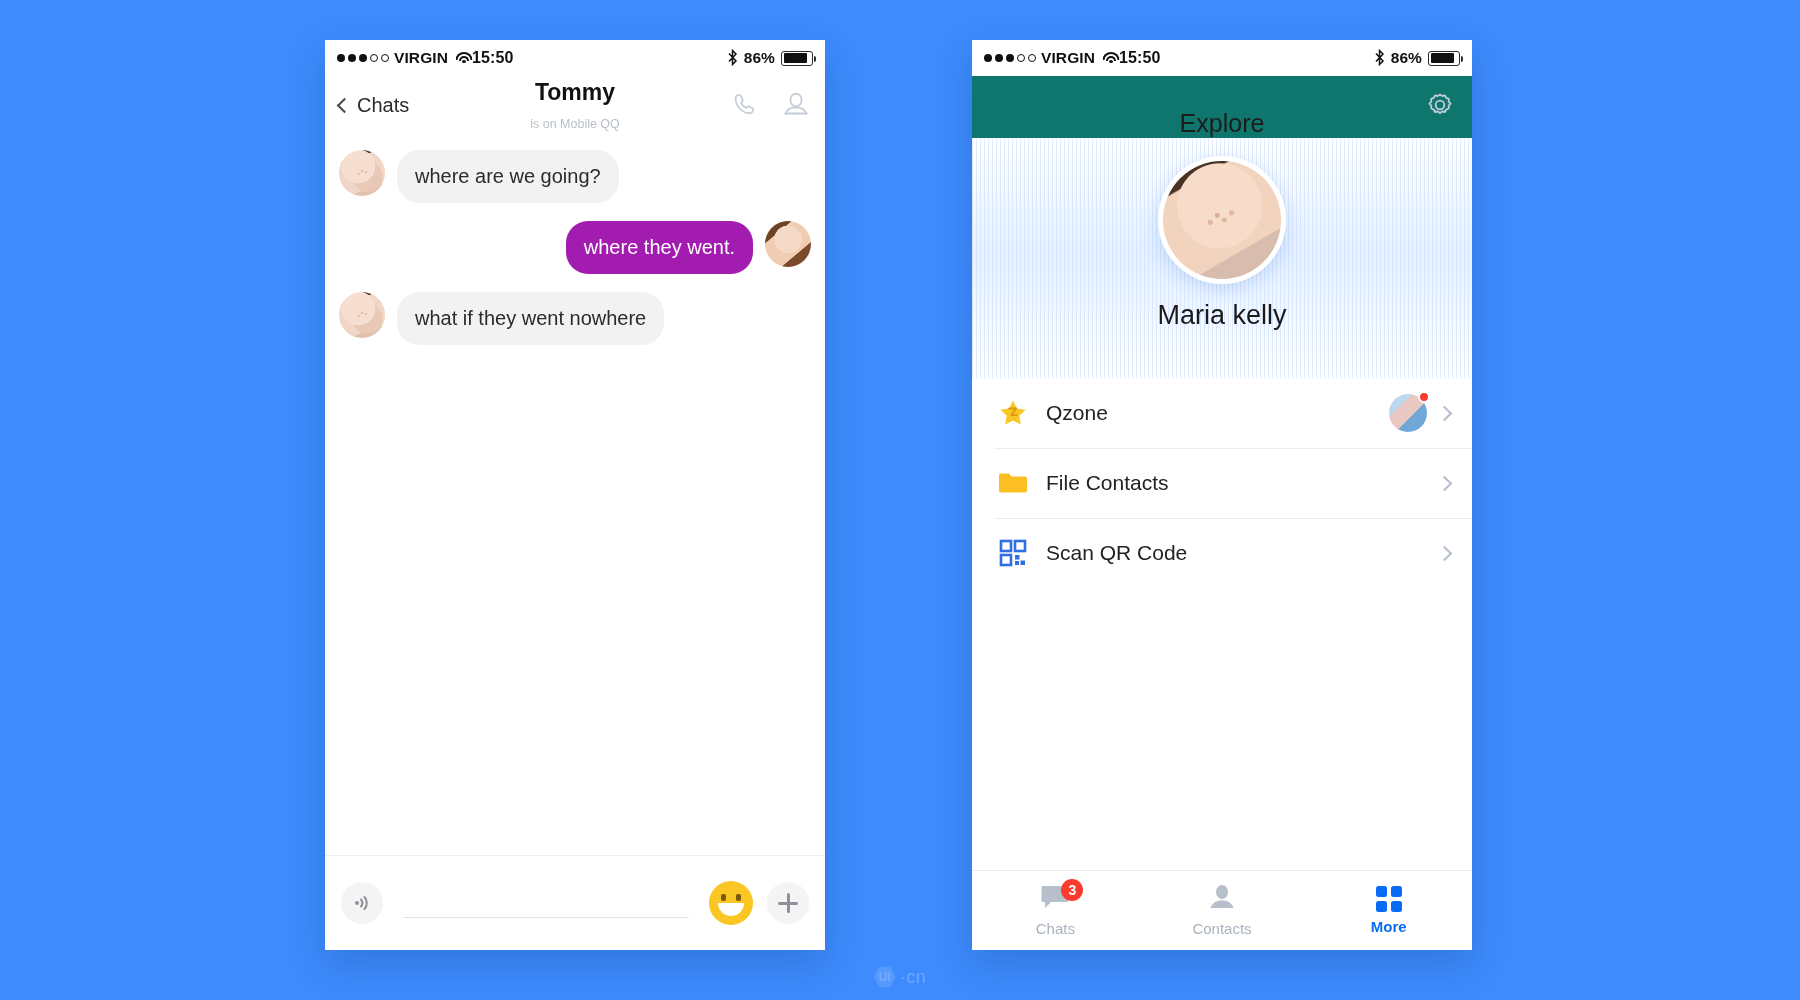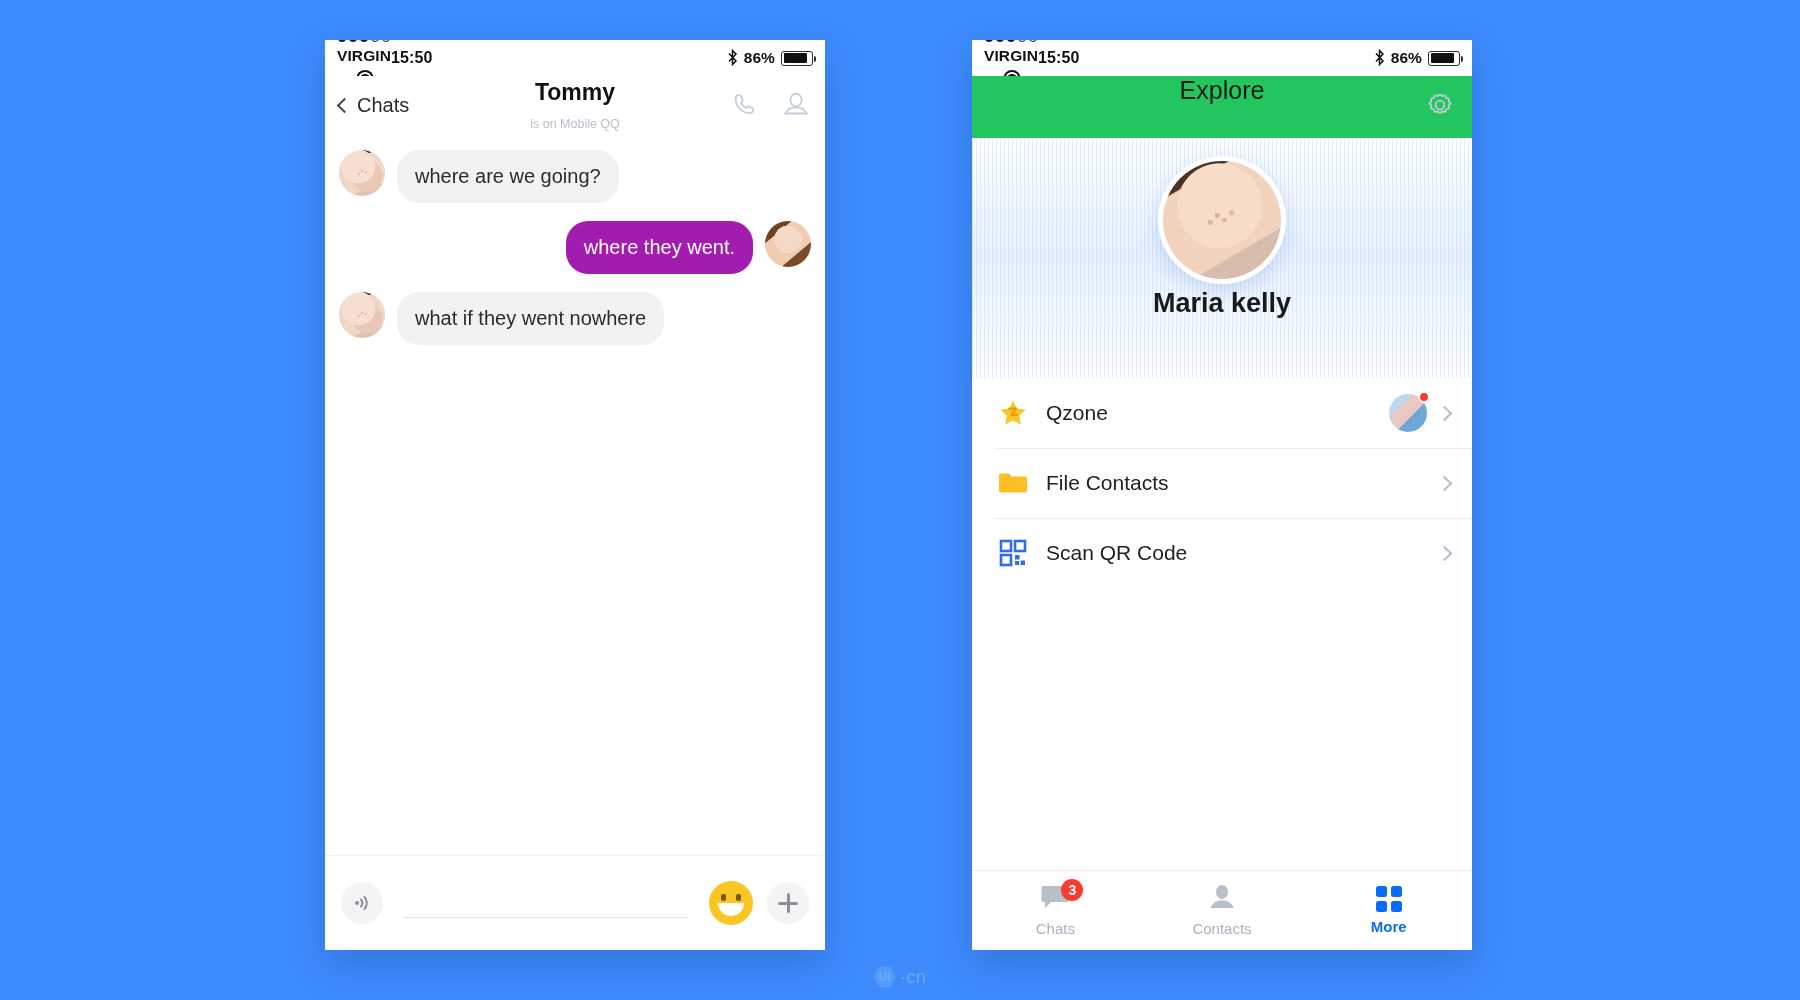--- a/index.html
+++ b/index.html
@@ -21,21 +21,21 @@
   }
   #phone-left  { left: 325px; }
   #phone-right { left: 972px; }
 
   
   .statusbar {
     height: 36px; display: flex; align-items: center;
     padding: 0 12px; font-size: 16px; color: #111; font-weight: 700;
     letter-spacing: .1px;
   }
-  .sb-left { display: flex; align-items: center; gap: 5px; flex-direction: column; }
+  .sb-left { display: flex; align-items: center; gap: 5px; }
   .dots { display: flex; gap: 3px; align-items: center; }
   .dot { width: 8px; height: 8px; border-radius: 50%; background: #111; }
   .dot.hollow { background: #fff; border: 1.4px solid #111; }
   .carrier { font-size: 15.5px; font-weight: 600; }
   .wifi { width: 17px; height: 13px; position: relative; margin-left: 2px; }
   .wifi i { position: absolute; left: 50%; transform: translateX(-50%);
             border: 2.1px solid #111; border-bottom: none;
             border-radius: 50% 50% 0 0 / 100% 100% 0 0; }
   .wifi i:nth-child(1){ width: 17px; height: 8px; top: 0; }
   .wifi i:nth-child(2){ width: 10px; height: 5px; top: 4px; }
@@ -104,22 +104,22 @@
                        height: 1.5px; background: #e2e2e2; }
   .emoji-face { width: 44px; height: 44px; border-radius: 50%; background: #f9c623; position: relative; cursor: pointer; flex: 0 0 44px; }
   .emoji-face i { position: absolute; width: 5px; height: 7px; background: #7a5a05; border-radius: 2px; top: 13px; }
   .emoji-face i.l { left: 12px; } .emoji-face i.r { right: 12px; }
   .emoji-face b { position: absolute; left: 9px; right: 9px; bottom: 9px; height: 13px;
                   background: #fff; border-radius: 0 0 14px 14px; }
   .plus-h, .plus-v { position: absolute; background: #8c9099; border-radius: 2px; }
   .plus-h { width: 20px; height: 3px; } .plus-v { width: 3px; height: 20px; }
 
   
-  .explore-nav { height: 62px; position: relative; display: flex; align-items: flex-start;
-                 justify-content: center; background: #22c55e; }
+  .explore-nav { height: 62px; position: relative; display: flex; align-items: flex-end;
+                 justify-content: center; background: #0f766e; }
   .explore-title { font-size: 25px; font-weight: 500; color: #1c1c1c; }
   .gear { position: absolute; right: 18px; top: 50%; transform: translateY(-50%); cursor: pointer; }
 
   .profile {
     height: 240px; position: relative; display: flex; flex-direction: column;
     align-items: center; justify-content: flex-start; padding-top: 18px;
     background:
       repeating-linear-gradient(90deg, rgba(120,175,255,.22) 0 1px, rgba(255,255,255,0) 1px 4px),
       linear-gradient(180deg, #ffffff 0%, #e8f1ff 48%, #ffffff 100%);
   }
@@ -128,21 +128,21 @@
   .pf-photo { width: 100%; height: 100%; border-radius: 50%; overflow: hidden; position: relative;
     background:
       radial-gradient(circle at 48% 38%, #f7ddc9 0 44%, rgba(0,0,0,0) 45%),
       linear-gradient(150deg, #4a3325 0 20%, #f2d3bd 21% 72%, #d8bdae 73% 100%); }
   .pf-photo::after { content:""; position:absolute; inset:0;
     background:
       radial-gradient(circle at 46% 46%, rgba(193,116,88,.45) 0 2.5%, rgba(0,0,0,0) 3%),
       radial-gradient(circle at 52% 50%, rgba(193,116,88,.40) 0 2.5%, rgba(0,0,0,0) 3%),
       radial-gradient(circle at 40% 52%, rgba(193,116,88,.38) 0 2.5%, rgba(0,0,0,0) 3%),
       radial-gradient(circle at 58% 44%, rgba(193,116,88,.35) 0 2.5%, rgba(0,0,0,0) 3%); }
-  .pf-name { margin-top: 4px; font-size: 27px; color: #1a1a1a; font-weight: 700; }
+  .pf-name { margin-top: 16px; font-size: 27px; color: #1a1a1a; font-weight: 400; }
 
   .menu { background: #fff; }
   .menu-row { display: flex; align-items: center; height: 70px; padding: 0 22px; cursor: pointer; position: relative; }
   .menu-row + .menu-row::before { content:""; position:absolute; left: 22px; right: 0; top: 0;
                                   height: 1px; background: #ededed; }
   .menu-icon { width: 38px; display: flex; align-items: center; justify-content: center; }
   .menu-label { font-size: 21px; color: #222; margin-left: 14px; flex: 1; }
   .menu-thumb { width: 38px; height: 38px; border-radius: 50%; position: relative; margin-right: 12px;
     background: linear-gradient(135deg, #bcd8ee 0 30%, #e9c7c3 31% 58%, #6fa8d6 59% 100%); }
   .menu-thumb .reddot { position: absolute; top: -3px; right: -3px; width: 12px; height: 12px;

